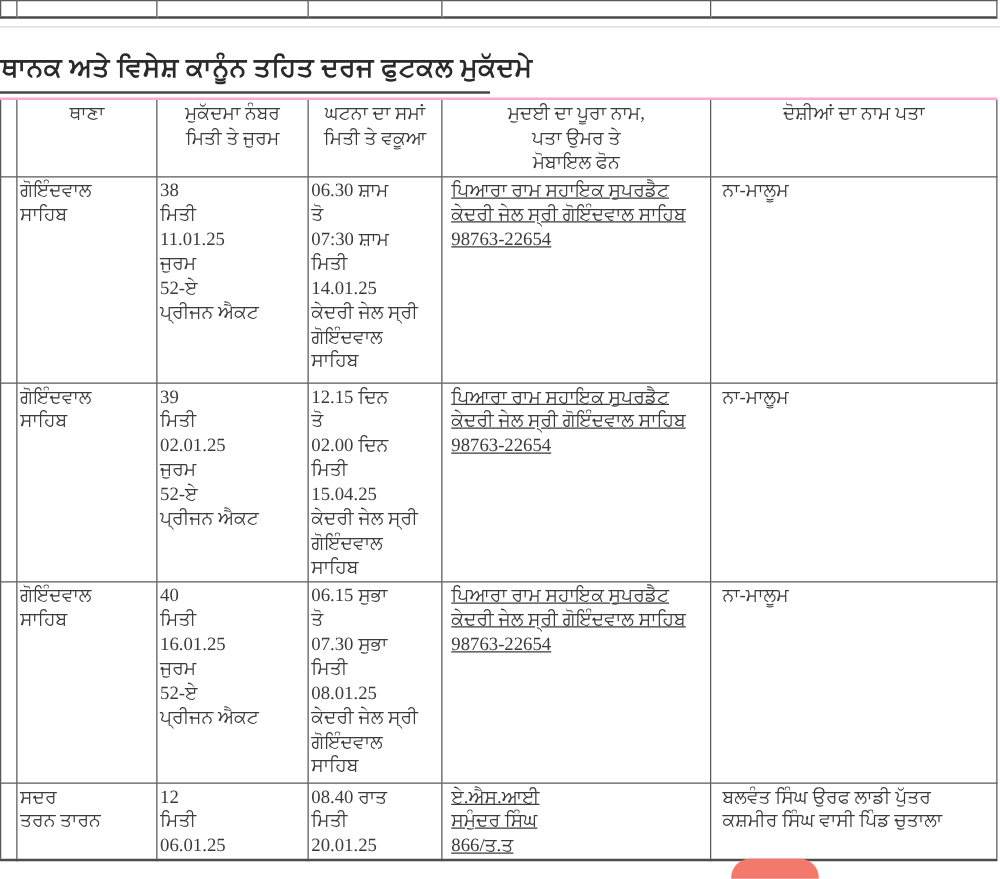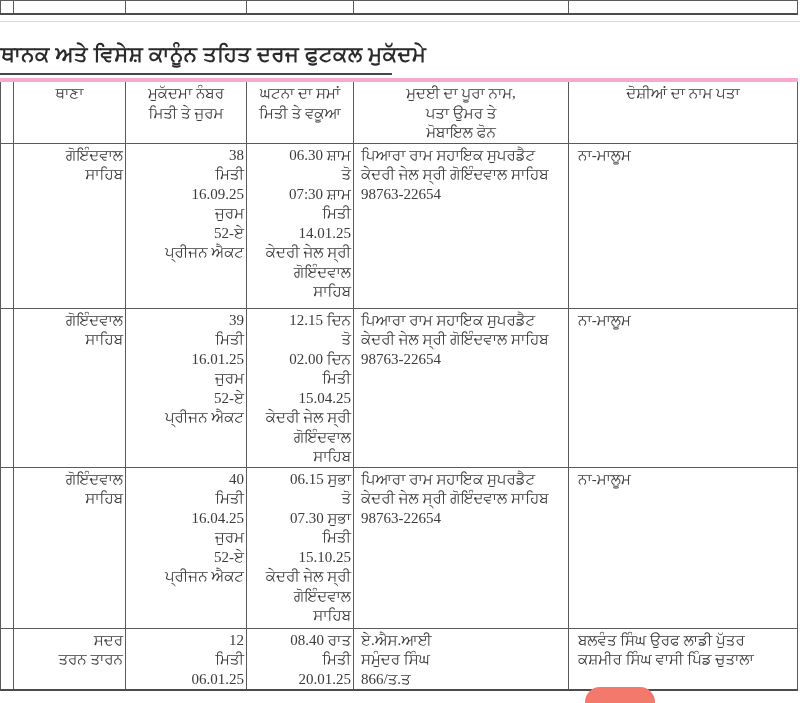--- a/index.html
+++ b/index.html
@@ -11,45 +11,45 @@
   
   table.doc-table{
     border-collapse:collapse;table-layout:fixed;
     position:absolute;left:0;width:798px;
   }
   table.doc-table td{
     border:1px solid #5a5a5a;
     vertical-align:top;
     font-size:15px;line-height:19.5px;
     white-space:pre-line;
-    text-align:right;
+    text-align:left;
     padding:2px 2px 0 2px;
     overflow:hidden;
   }
   
   #top-table{top:0;height:15px;}
   #top-table td{border-bottom:2px solid #4c4c4c;}
   
   .faint-line{position:absolute;top:21px;left:0;width:800px;height:1px;background:#d8d8d8;}
   
   .page-title{
     position:absolute;top:42px;left:-13px;
     font-size:21px;font-weight:bold;color:#2a2a2a;
     white-space:nowrap;letter-spacing:0.5px;
   }
   .title-underline{position:absolute;top:73px;left:0;width:392px;height:2px;background:#474747;}
   
   #main-table{top:78px;}
-  #main-table{border-top:4px solid #f9a8d4;border-bottom:2px solid #4c4c4c;}
+  #main-table{border-top:2px solid #f9a8d4;border-bottom:2px solid #4c4c4c;}
   #main-table tr:nth-child(1){height:59px;}
   #main-table tr:nth-child(2){height:165px;}
   #main-table tr:nth-child(3){height:158px;}
   #main-table tr:nth-child(4){height:161px;}
   #main-table tr:nth-child(5){height:58px;border-radius:27px;}
-  #main-table td.col-complainant{text-align:left;padding-left:7px;padding-right:4px;}
+  #main-table td.col-complainant{text-align:left;padding-left:7px;padding-right:4px;text-decoration:underline;}
   #main-table td.col-accused{text-align:left;padding-left:9px;padding-right:12px;}
   #main-table tr.header-row td{text-align:center;padding-left:2px;padding-right:2px;}
   
   .fab{
     position:absolute;top:687px;left:585px;width:70px;height:30px;
     border:none;border-radius:15px;background:#f4796d;cursor:pointer;
   }
 </style>
 </head>
 <body>
@@ -101,21 +101,21 @@
 ਪਤਾ ਉਮਰ ਤੇ
 ਮੋਬਾਇਲ ਫੋਨ</td>
     <td>ਦੋਸ਼ੀਆਂ ਦਾ ਨਾਮ ਪਤਾ</td>
   </tr>
   <tr>
     <td></td>
     <td>ਗੋਇੰਦਵਾਲ
 ਸਾਹਿਬ</td>
     <td>38
 ਮਿਤੀ
-16.09.25
+11.01.25
 ਜੁਰਮ
 52-ਏ
 ਪ੍ਰੀਜਨ ਐਕਟ</td>
     <td>06.30 ਸ਼ਾਮ
 ਤੋ
 07:30 ਸ਼ਾਮ
 ਮਿਤੀ
 14.01.25
 ਕੇਦਰੀ ਜੇਲ ਸ੍ਰੀ
 ਗੋਇੰਦਵਾਲ
@@ -124,21 +124,21 @@
 ਕੇਦਰੀ ਜੇਲ ਸ੍ਰੀ ਗੋਇੰਦਵਾਲ ਸਾਹਿਬ
 98763-22654</td>
     <td class="col-accused">ਨਾ-ਮਾਲੂਮ</td>
   </tr>
   <tr>
     <td></td>
     <td>ਗੋਇੰਦਵਾਲ
 ਸਾਹਿਬ</td>
     <td>39
 ਮਿਤੀ
-16.01.25
+02.01.25
 ਜੁਰਮ
 52-ਏ
 ਪ੍ਰੀਜਨ ਐਕਟ</td>
     <td>12.15 ਦਿਨ
 ਤੋ
 02.00 ਦਿਨ
 ਮਿਤੀ
 15.04.25
 ਕੇਦਰੀ ਜੇਲ ਸ੍ਰੀ
 ਗੋਇੰਦਵਾਲ
@@ -147,29 +147,29 @@
 ਕੇਦਰੀ ਜੇਲ ਸ੍ਰੀ ਗੋਇੰਦਵਾਲ ਸਾਹਿਬ
 98763-22654</td>
     <td class="col-accused">ਨਾ-ਮਾਲੂਮ</td>
   </tr>
   <tr>
     <td></td>
     <td>ਗੋਇੰਦਵਾਲ
 ਸਾਹਿਬ</td>
     <td>40
 ਮਿਤੀ
-16.04.25
+16.01.25
 ਜੁਰਮ
 52-ਏ
 ਪ੍ਰੀਜਨ ਐਕਟ</td>
     <td>06.15 ਸੁਭਾ
 ਤੋ
 07.30 ਸੁਭਾ
 ਮਿਤੀ
-15.10.25
+08.01.25
 ਕੇਦਰੀ ਜੇਲ ਸ੍ਰੀ
 ਗੋਇੰਦਵਾਲ
 ਸਾਹਿਬ</td>
     <td class="col-complainant">ਪਿਆਰਾ ਰਾਮ ਸਹਾਇਕ ਸੁਪਰਡੈਟ
 ਕੇਦਰੀ ਜੇਲ ਸ੍ਰੀ ਗੋਇੰਦਵਾਲ ਸਾਹਿਬ
 98763-22654</td>
     <td class="col-accused">ਨਾ-ਮਾਲੂਮ</td>
   </tr>
   <tr>
     <td></td>

